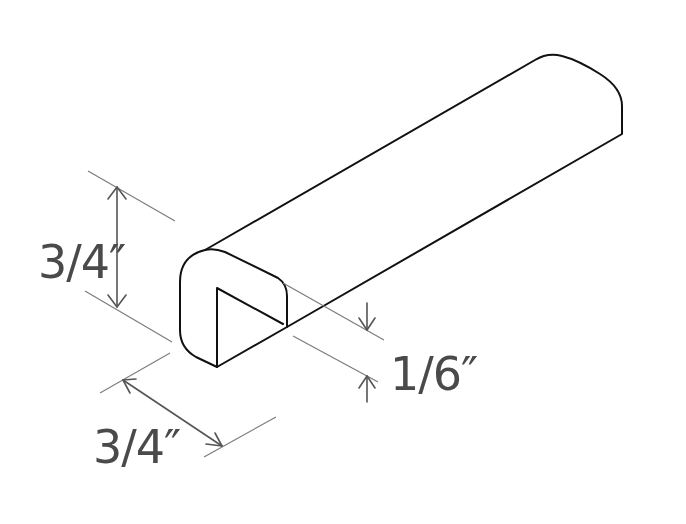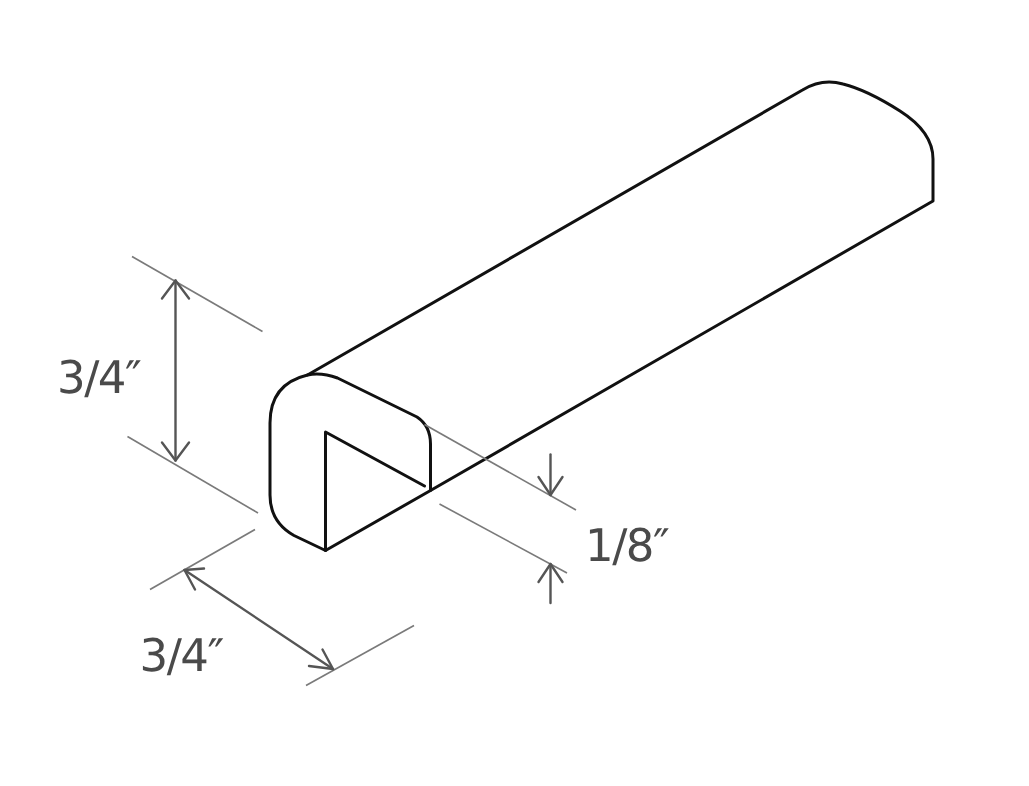--- a/index.html
+++ b/index.html
@@ -1,21 +1,21 @@
 <!DOCTYPE html>
 <html><head>
   <meta charset="utf-8">
   <style>
     html, body { margin: 0; padding: 0; background: #ffffff; }
     body { width: 686px; height: 524px; overflow: hidden; position: relative; font-family: "DejaVu Sans", sans-serif; }
     svg { position: absolute; left: 0; top: 0; }
     .outline { fill: none; stroke: #111111; stroke-width: 2; stroke-linejoin: round; stroke-linecap: round; }
     .dim { fill: none; stroke: #7a7a7a; stroke-width: 1.1; }
     .arrow { fill: none; stroke: #555555; stroke-width: 1.6; stroke-linecap: round; stroke-linejoin: round; }
-    .lbl { position: absolute; color: #4a4a4a; font-size: 30px; font-family: "DejaVu Sans", sans-serif; letter-spacing: -1px; white-space: nowrap; }
+    .lbl { position: absolute; color: #4a4a4a; font-size: 46px; font-family: "DejaVu Sans", sans-serif; letter-spacing: -1px; white-space: nowrap; }
   </style>
 </head>
 <body>
 
 <svg width="686" height="524" viewBox="0 0 686 524">
 
   <g>
 
     <path class="outline" d="M217,367 L196,357 Q180,348 180,330 L180,282 Q180,256 205,250 Q214,248 225,252 L278,278 Q287,284 287,296 L287,327 Z"></path>
 
@@ -45,13 +45,13 @@
     <line class="dim" x1="293" y1="336" x2="378" y2="382"></line>
     <line class="arrow" x1="367" y1="303" x2="367" y2="330"></line>
     <polyline class="arrow" points="359,318 367,330 375,318"></polyline>
     <line class="arrow" x1="367" y1="376" x2="367" y2="402"></line>
     <polyline class="arrow" points="359,388 367,376 375,388"></polyline>
   </g>
 </svg>
 
 <div class="lbl" style="left:38px; top:235px;">3/4″</div>
 <div class="lbl" style="left:93px; top:420px;">3/4″</div>
-<div class="lbl" style="left:390px; top:347px;">1/8″</div>
+<div class="lbl" style="left:390px; top:347px;">1/6″</div>
 
 </body></html>

